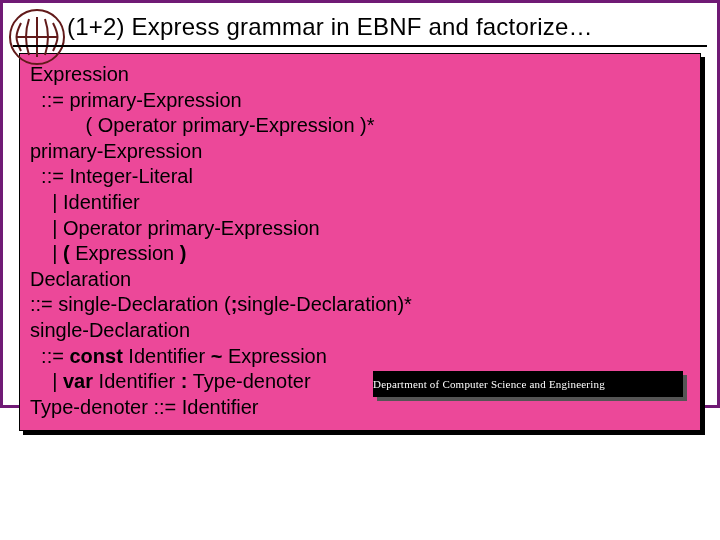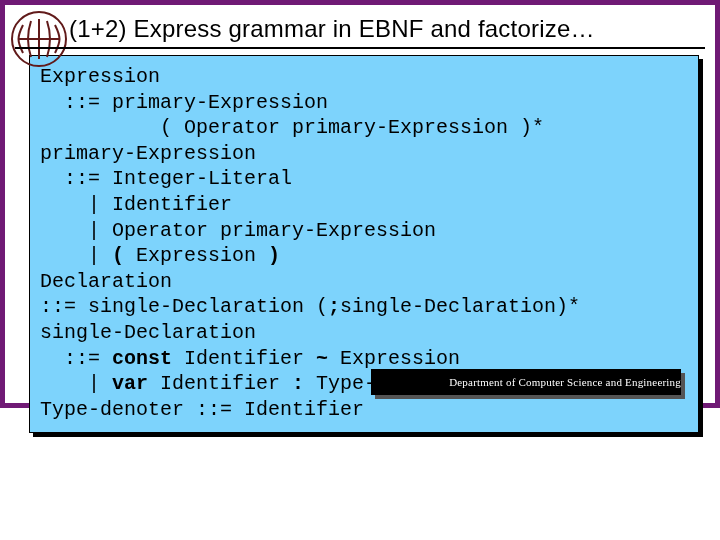--- a/index.html
+++ b/index.html
@@ -11,21 +11,21 @@
     font-family: Arial, Helvetica, sans-serif;
     overflow: hidden;
     position: relative;
   }
   .slide {
     width: 720px;
     height: 408px;
     box-sizing: border-box;
     position: relative;
     background: #fff;
-    border: 5px solid #701a75;
+    border: 3px solid #701a75;
   }
   .title-wrap {
     position: relative;
     padding: 10px 0 6px 0;
   }
   .title-line {
     font-size: 24px;
     color: #000;
     margin-left: 64px;
     letter-spacing: 0.2px;
@@ -45,46 +45,46 @@
     height: 56px;
     pointer-events: none;
   }
   .subtitle {
     font-family: "Times New Roman", Times, serif;
     font-size: 21px;
     color: #000;
     margin: 8px 0 6px 18px;
   }
   .code-box {
-    margin: 0 16px 0 24px;
+    margin: 0 16px 0 16px;
     border: 1px solid #000;
     box-shadow: 4px 4px 0 0 #000;
     padding: 8px 10px 10px 10px;
-    font-family: Liberation Mono, monospace;
+    font-family: Liberation Sans, sans-serif;
     font-size: 20px;
     line-height: 1.28;
     white-space: pre;
-    background: #7dd3fc;
+    background: #ec4899;
     color: #000;
   }
   .kw { font-weight: bold; }
   .footer-bar {
     position: absolute;
     right: 34px;
     bottom: 8px;
     width: 310px;
     height: 26px;
     background: #000;
     box-shadow: 4px 4px 0 0 #555;
     color: #fff;
     font-family: "Times New Roman", Times, serif;
     font-size: 11px;
     display: flex;
     align-items: center;
-    justify-content: flex-end;
+    justify-content: flex-start;
     letter-spacing: 0.2px;
   }
 </style>
 </head>
 <body>
 
 <div class="slide">
 
   <div class="logo">
     <svg viewBox="0 0 56 56" width="56" height="56">

